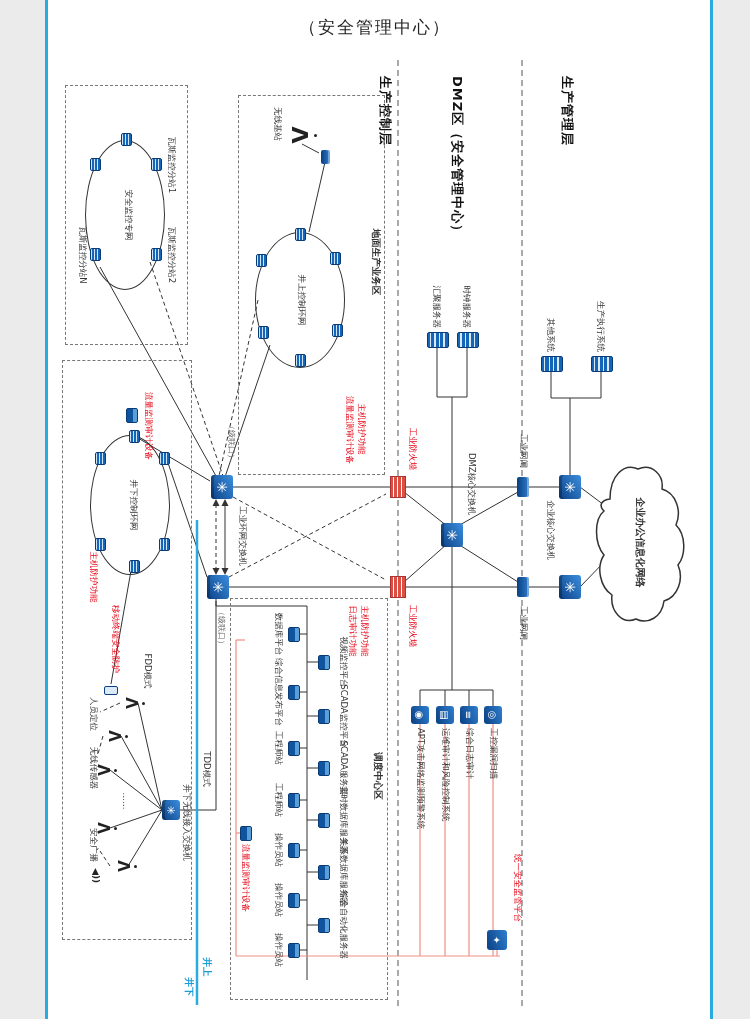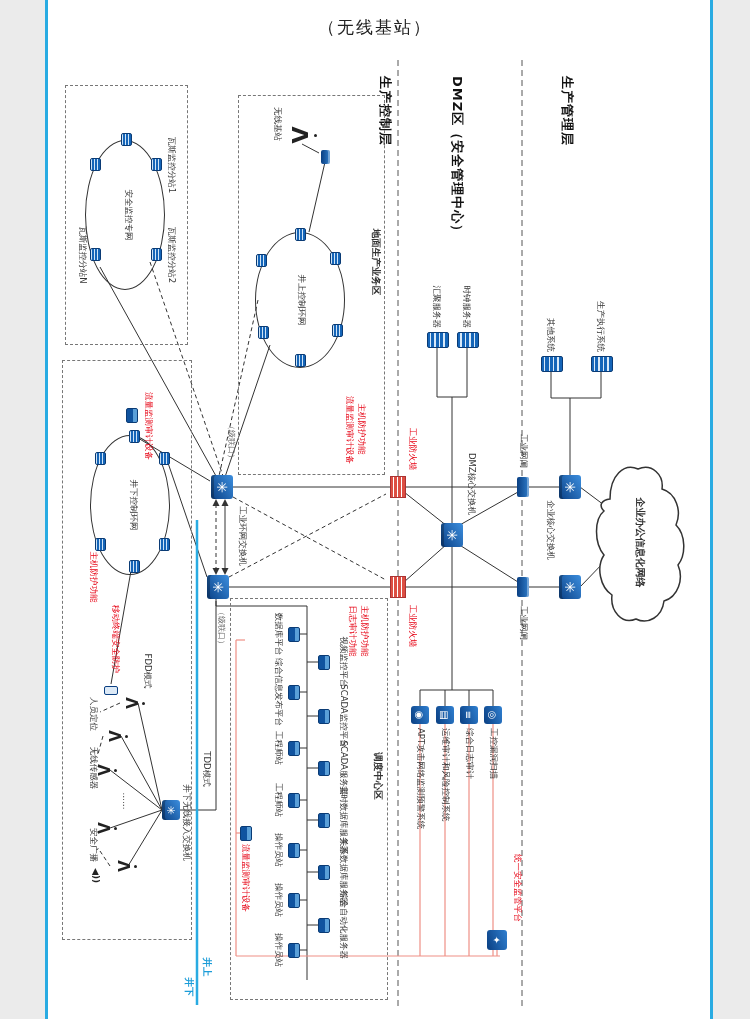--- a/index.html
+++ b/index.html
@@ -48,21 +48,21 @@
   svg.wires .sep{stroke:#555;stroke-dasharray:6 4}
   svg.wires .redw{stroke:#ef8f85;stroke-width:1.2}
   svg.wires .mine{stroke:#29abe2;stroke-width:2.5}
 </style>
 </head>
 <body>
 
 <div class="panel"></div>
 <div class="edge l"></div>
 <div class="edge r"></div>
-<div class="title">（无线基站）</div>
+<div class="title">（安全管理中心）</div>
 
 <div class="rot">
 
   <svg class="wires" width="1019" height="750">
     <line class="sep" x1="60" y1="228" x2="1008" y2="228"></line>
     <line class="sep" x1="60" y1="352" x2="1008" y2="352"></line>
     <line x1="372" y1="149" x2="398" y2="149"></line>
       <line x1="372" y1="199" x2="398" y2="199"></line>
     <line x1="398" y1="149" x2="398" y2="199"></line>
       <line x1="398" y1="180" x2="476" y2="180"></line>

